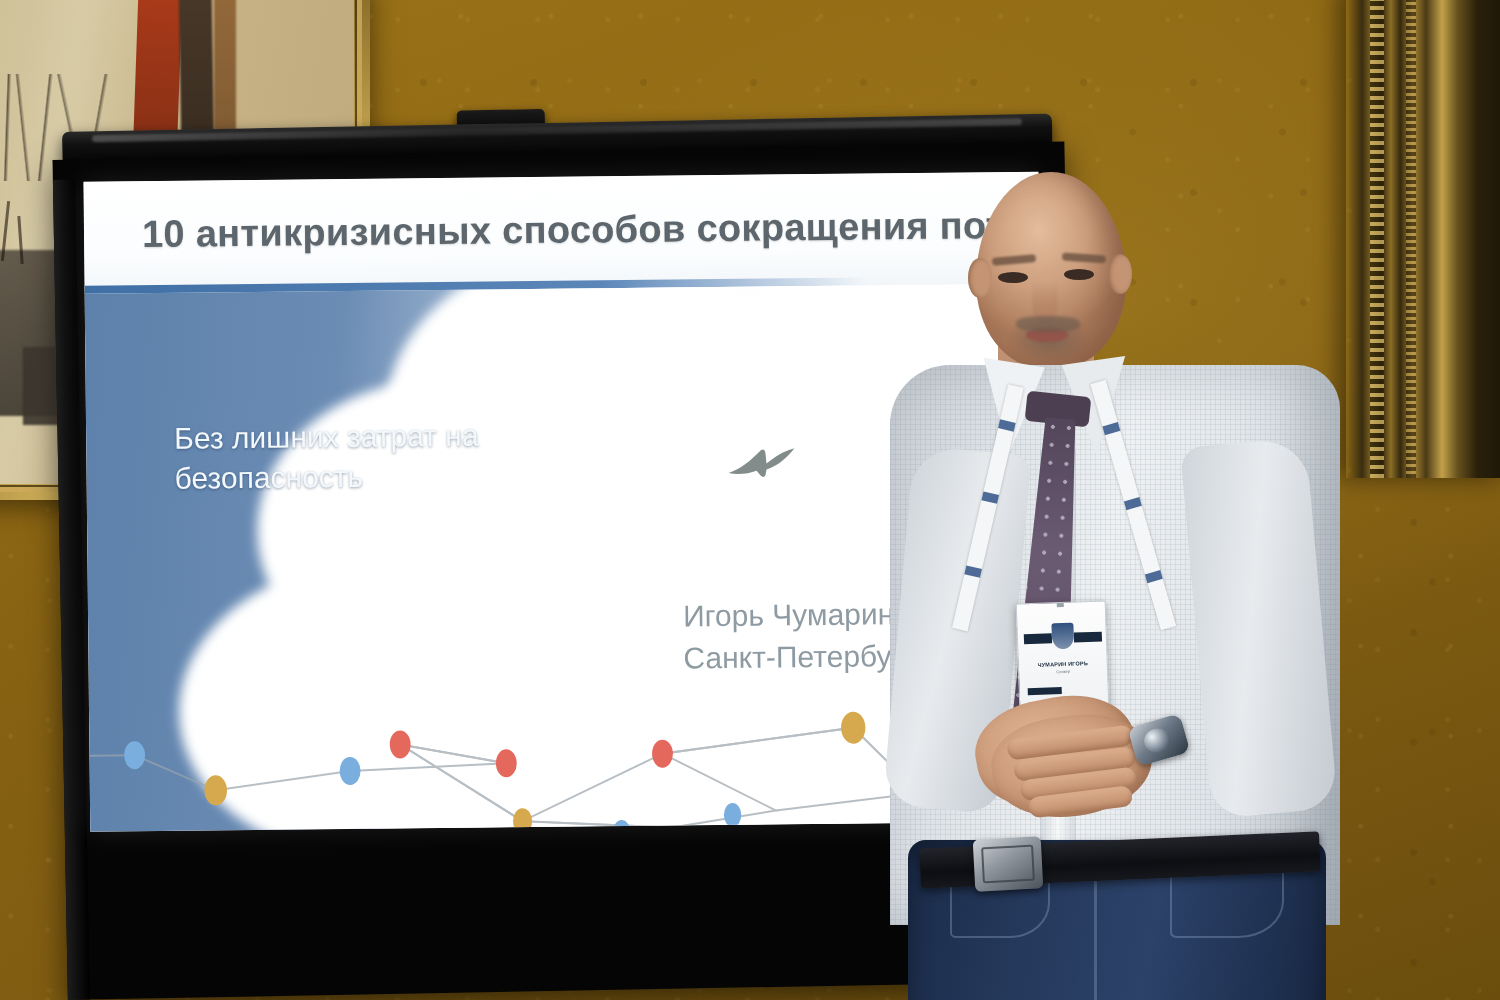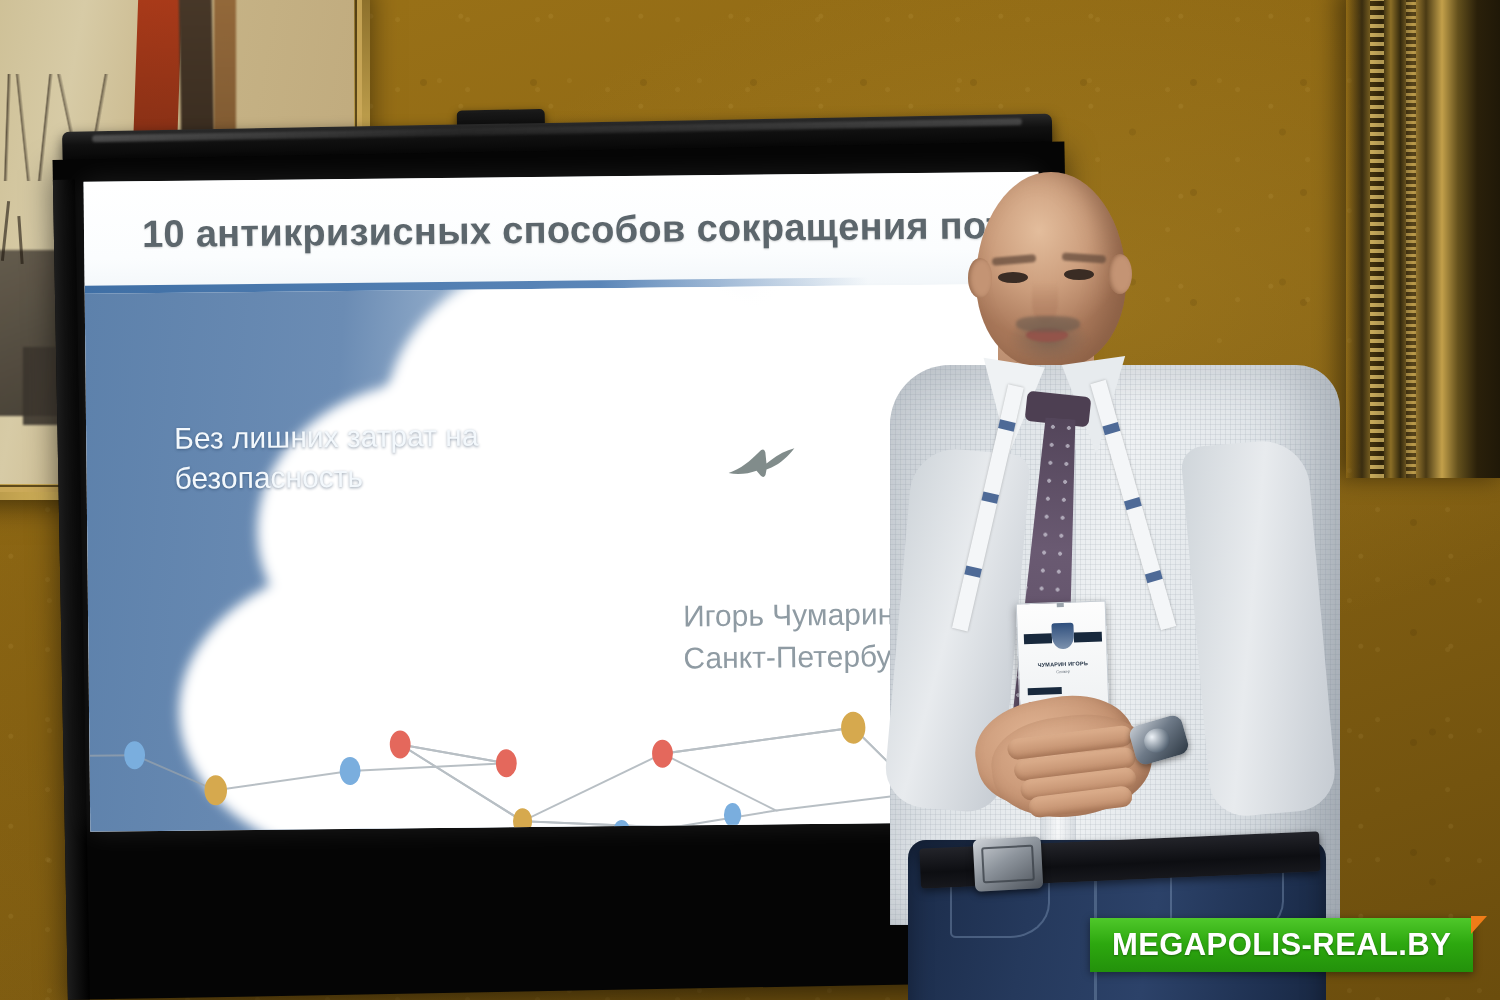--- a/index.html
+++ b/index.html
@@ -530,20 +530,14 @@
       <div class="pocket" style="left:42px;top:10px;width:96px;height:86px"></div>
       <div class="pocket" style="left:262px;top:6px;width:110px;height:90px"></div>
     </div>
     <div class="belt"></div>
     <div class="buckle">
       <div class="buckle-in"></div>
     </div>
 
   </div>
 
-  <div class="watermark">
-    <div class="wm-bar">
-      <span class="wm-text">MEGAPOLIS-REAL.BY</span>
-      <div class="wm-corner"></div>
-    </div>
-  </div>
 
 </div>
 
 </body></html>

